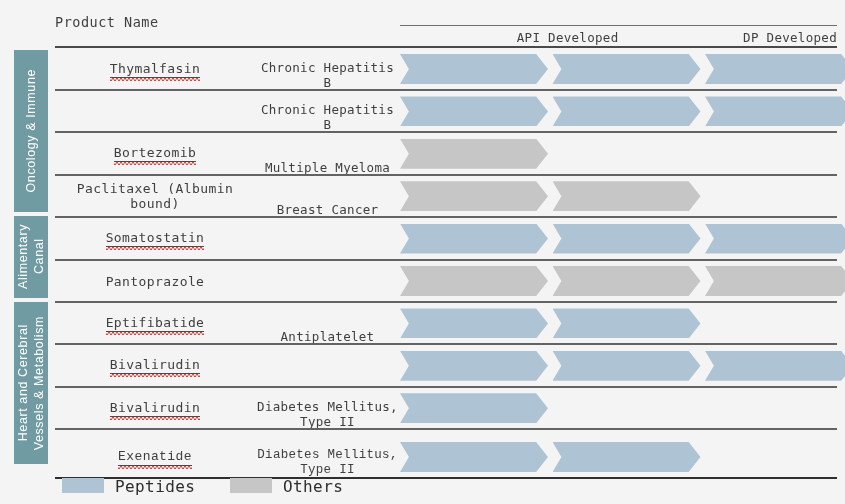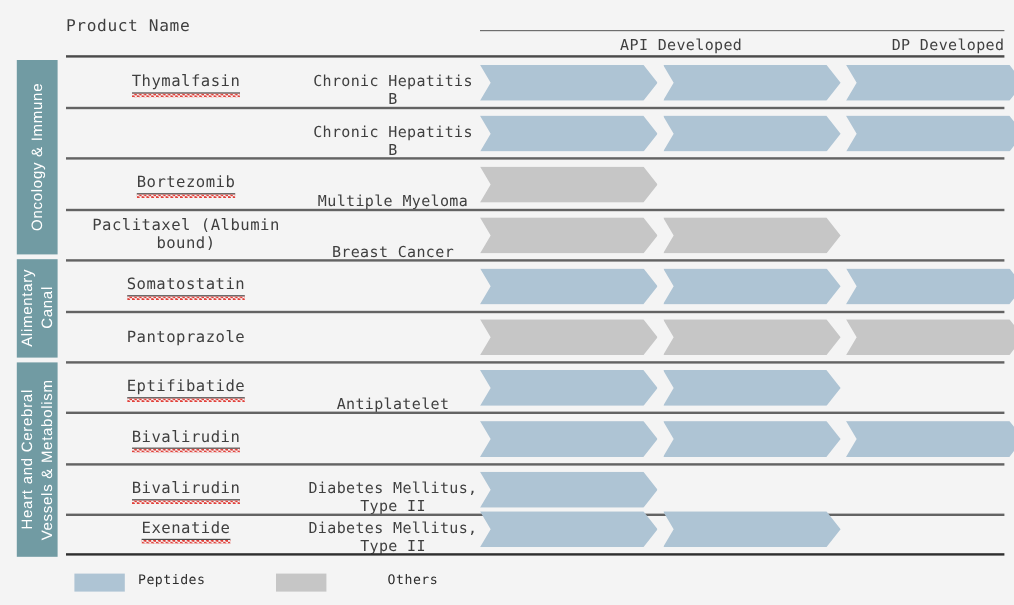--- a/index.html
+++ b/index.html
@@ -103,23 +103,23 @@
     clip-path:polygon(0 0, 92% 0, 100% 50%, 92% 100%, 0 100%, 6% 50%);
   }
   .chev.blue{background:#aec4d4;}
   .chev.gray{background:#c6c6c6;}
 
   
   .legend{position:absolute;left:55px;top:476px;width:400px;height:20px;}
   .legend .sw{position:absolute;top:2px;width:42px;height:15px;}
   .legend .sw.blue{left:7px;background:#aec4d4;}
   .legend .sw.gray{left:175px;background:#c6c6c6;}
-  .legend .lb{position:absolute;top:1px;font-size:11px;letter-spacing:.4px;color:#2d2d2d;}
+  .legend .lb{position:absolute;top:1px;font-size:16px;letter-spacing:.4px;color:#2d2d2d;}
   .legend .lb.l1{left:60px;}
-  .legend .lb.l2{left:228px;margin-left:40px;}
+  .legend .lb.l2{left:228px;}
 </style>
 </head>
 <body>
 
 <div id="root">
 
   <div class="hdr-product">Product Name</div>
   <div class="hdr-dev-rule"></div>
   <div class="hdr-subs">
     <div class="sub">API Developed</div>
@@ -231,21 +231,21 @@
         <div class="name">
           <span class="sp">Bivalirudin</span>
         </div>
         <div class="indication"><span>Diabetes Mellitus,
 Type II</span></div>
         <div class="chevrons">
           <div class="chev blue" style="left: 0px; width: 148px;"></div>
         </div>
         <div class="rule"></div>
       </div>
-      <div class="row last" style="top: 420px;">
+      <div class="row last" style="top: 436px; font-family: Liberation Mono, monospace;">
         <div class="name">
           <span class="sp">Exenatide</span>
         </div>
         <div class="indication"><span>Diabetes Mellitus,
 Type II</span></div>
         <div class="chevrons">
           <div class="chev blue" style="left: 0px; width: 148px;"></div>
           <div class="chev blue" style="left: 152.5px; width: 148px;"></div>
         </div>
         <div class="rule"></div>

